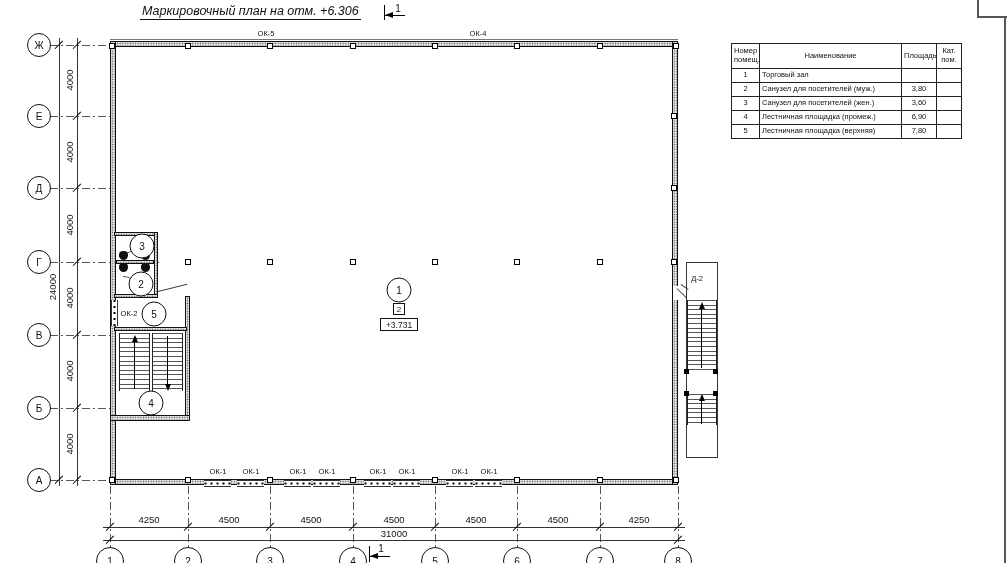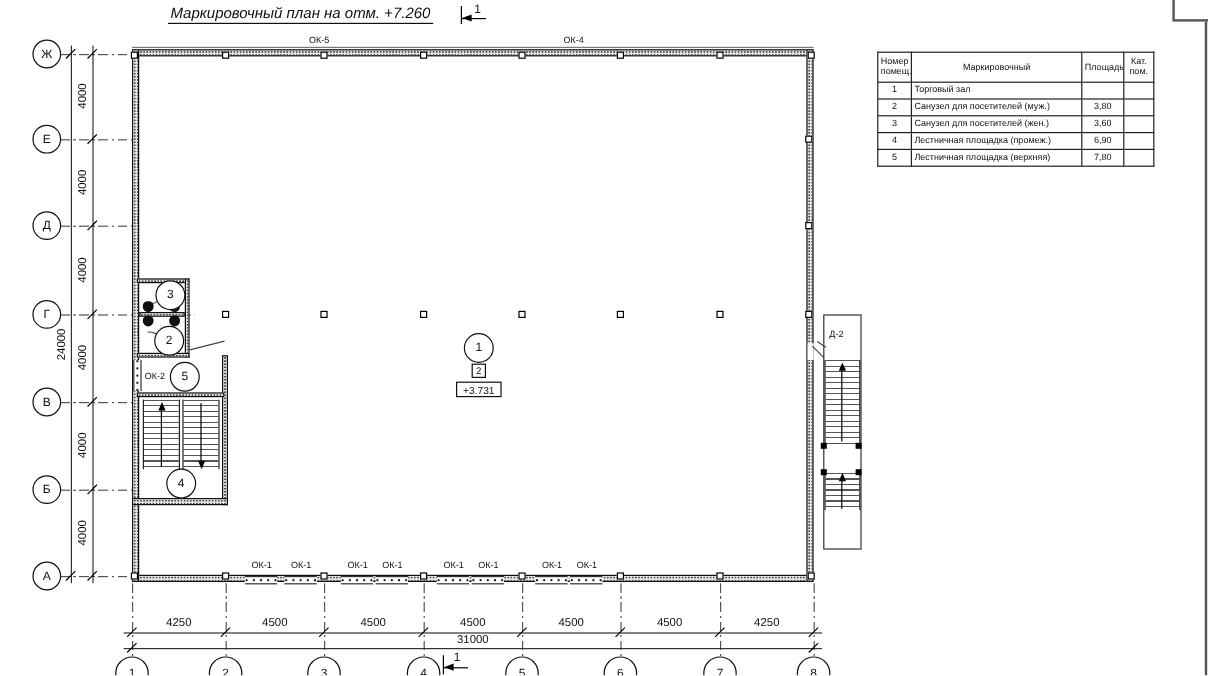--- a/index.html
+++ b/index.html
@@ -40,21 +40,21 @@
   .xt th{text-align:center;vertical-align:middle;}
   .xt td{height:13px;vertical-align:middle;}
   .c{text-align:center;} .l{text-align:left;} .r{text-align:right;padding-right:3px;}
   .mbox{position:absolute;box-sizing:border-box;border:1px solid #111;background:#fff;display:flex;align-items:center;justify-content:center;}
 </style>
 </head>
 <body>
 
 <div id="sheet">
 
-  <div class="ttl" style="left:140px;top:4px;">Маркировочный план на отм. +7.260</div>
+  <div class="ttl" style="left:140px;top:4px;">Маркировочный план на отм. +6.306</div>
 
   <div class="lv" style="left:384px;top:5px;height:15px;background:#000;width:1.4px;"></div>
   <div class="lh" style="left:385px;top:15px;width:20px;background:#000;height:1.2px;"></div>
   <div class="ah-left" style="left:385px;top:12px;"></div>
   <div class="ctr dn" style="left:398px;top:8px;font-size:10px;">1</div>
 
   <div class="lv" style="left:369px;top:546px;height:16px;background:#000;width:1.4px;"></div>
   <div class="lh" style="left:370px;top:556px;width:20px;background:#000;height:1.2px;"></div>
   <div class="ah-left" style="left:370px;top:553px;"></div>
   <div class="ctr dn" style="left:381px;top:548px;font-size:10px;">1</div>
@@ -239,21 +239,21 @@
   <table class="xt" style="left:731px;top:43px;width:230px;">
     <colgroup>
         <col style="width:28px">
         <col style="width:142px">
         <col style="width:35px">
         <col style="width:25px">
       </colgroup>
     <tbody>
         <tr style="height:25px;margin-top:38px;">
       <th>Номер помещ.</th>
-      <th>Маркировочный</th>
+      <th>Наименование</th>
       <th>Площадь</th>
       <th>Кат. пом.</th>
     </tr>
     <tr>
       <td class="c">1</td>
       <td class="l">Торговый зал</td>
       <td class="c"></td>
       <td class="c"></td>
     </tr>
     <tr>

